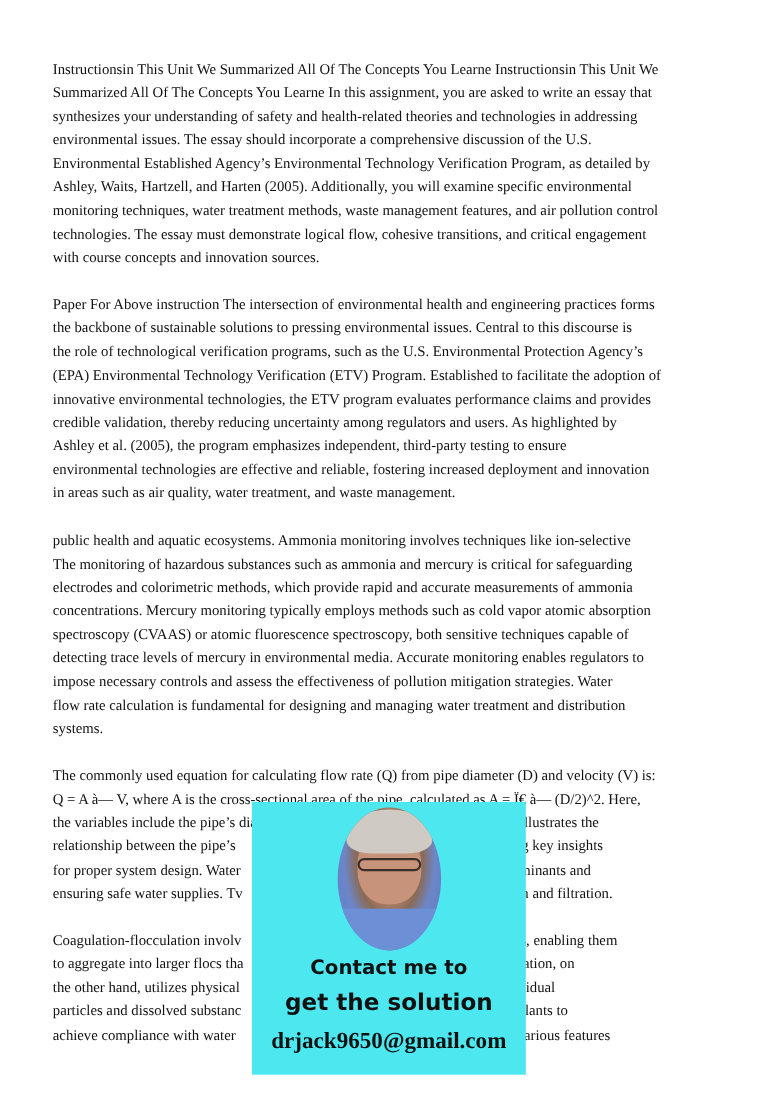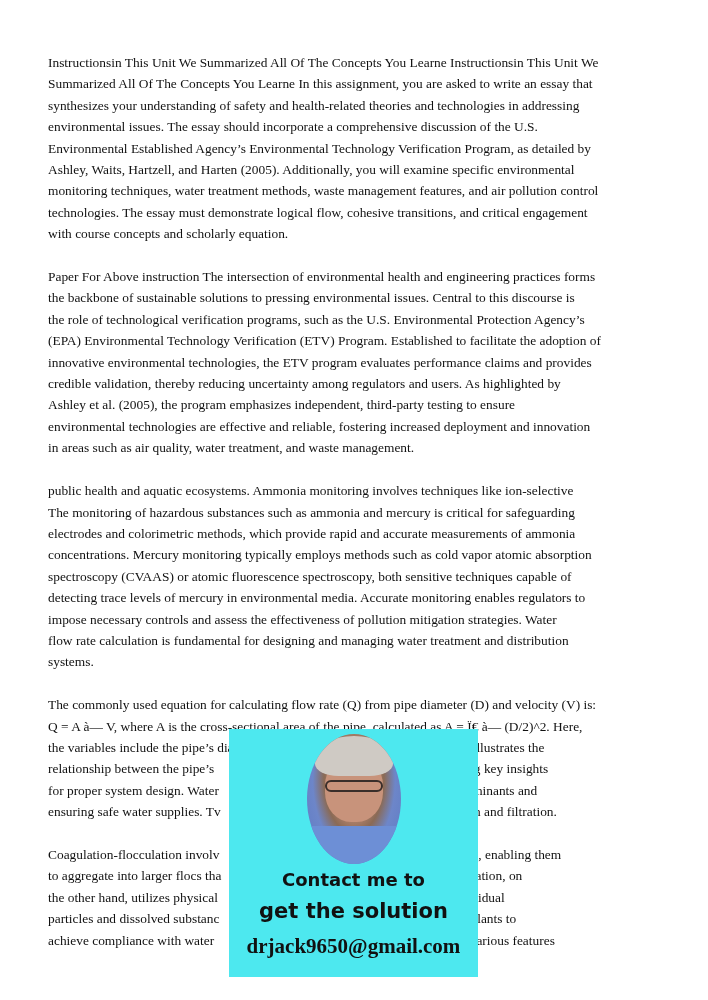--- a/index.html
+++ b/index.html
@@ -41,21 +41,21 @@
 <div class="page">
   <p class="para">
     <span class="line">Instructionsin This Unit We Summarized All Of The Concepts You Learne Instructionsin This Unit We</span>
     <span class="line">Summarized All Of The Concepts You Learne In this assignment, you are asked to write an essay that</span>
     <span class="line">synthesizes your understanding of safety and health-related theories and technologies in addressing</span>
     <span class="line">environmental issues. The essay should incorporate a comprehensive discussion of the U.S.</span>
     <span class="line">Environmental Established Agency’s Environmental Technology Verification Program, as detailed by</span>
     <span class="line">Ashley, Waits, Hartzell, and Harten (2005). Additionally, you will examine specific environmental</span>
     <span class="line">monitoring techniques, water treatment methods, waste management features, and air pollution control</span>
     <span class="line">technologies. The essay must demonstrate logical flow, cohesive transitions, and critical engagement</span>
-    <span class="line">with course concepts and scholarly equation.</span>
+    <span class="line">with course concepts and innovation sources.</span>
   </p>
   <p class="para">
     <span class="line">Paper For Above instruction The intersection of environmental health and engineering practices forms</span>
     <span class="line">the backbone of sustainable solutions to pressing environmental issues. Central to this discourse is</span>
     <span class="line">the role of technological verification programs, such as the U.S. Environmental Protection Agency’s</span>
     <span class="line">(EPA) Environmental Technology Verification (ETV) Program. Established to facilitate the adoption of</span>
     <span class="line">innovative environmental technologies, the ETV program evaluates performance claims and provides</span>
     <span class="line">credible validation, thereby reducing uncertainty among regulators and users. As highlighted by</span>
     <span class="line">Ashley et al. (2005), the program emphasizes independent, third-party testing to ensure</span>
     <span class="line">environmental technologies are effective and reliable, fostering increased deployment and innovation</span>

